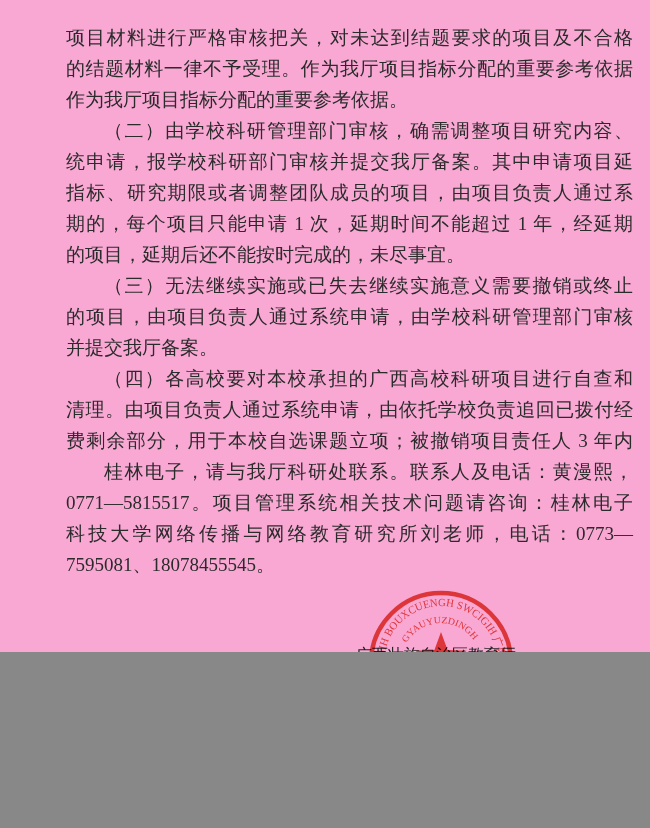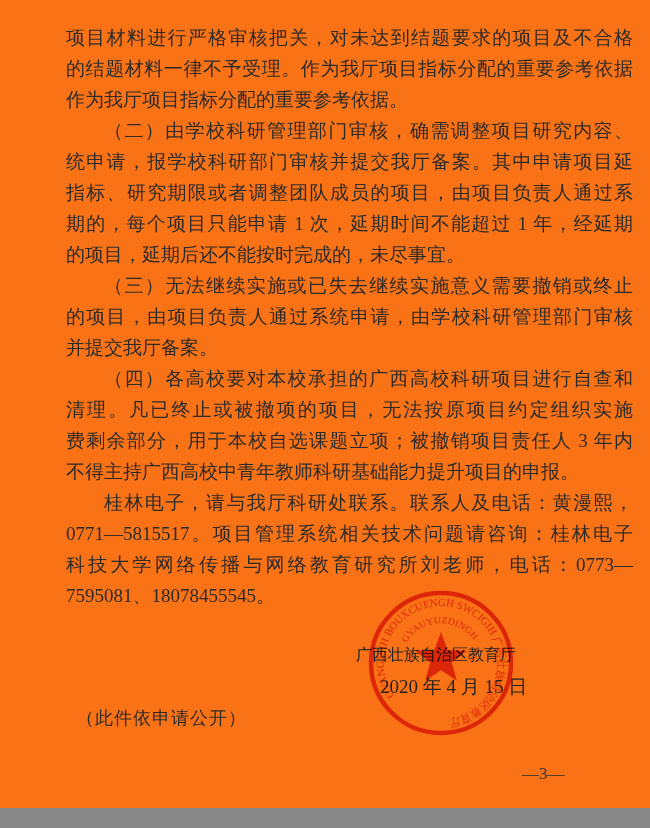--- a/index.html
+++ b/index.html
@@ -3,22 +3,22 @@
 <meta charset="utf-8">
 <style>
   html, body { margin: 0; padding: 0; }
   body {
     font-family: "Liberation Serif", "DejaVu Serif", serif;
     background: #888;
   }
   .page {
     position: relative;
     width: 650px;
-    height: 808px;
-    background: #f97316;
+    height: 652px;
+    background: #f9a8d4;
     overflow: hidden;
     color: #2b2b2b;
   }
   .bodytext {
     position: absolute;
     left: 66px;
     top: 22px;
     width: 567px;
     font-size: 19px;
     color: #2b2b2b;
@@ -96,23 +96,22 @@
       <div class="line last">作为我厅项目指标分配的重要参考依据。</div>
       <div class="line indent">（二）由学校科研管理部门审核，确需调整项目研究内容、</div>
       <div class="line">统申请，报学校科研部门审核并提交我厅备案。其中申请项目延</div>
       <div class="line">指标、研究期限或者调整团队成员的项目，由项目负责人通过系</div>
       <div class="line">期的，每个项目只能申请 1 次，延期时间不能超过 1 年，经延期</div>
       <div class="line last">的项目，延期后还不能按时完成的，未尽事宜。</div>
       <div class="line indent">（三）无法继续实施或已失去继续实施意义需要撤销或终止</div>
       <div class="line">的项目，由项目负责人通过系统申请，由学校科研管理部门审核</div>
       <div class="line last">并提交我厅备案。</div>
       <div class="line indent">（四）各高校要对本校承担的广西高校科研项目进行自查和</div>
-      <div class="line">清理。凡已终止或被撤项的项目，无法按原项目约定组织实施</div>
+      <div class="line">清理。由项目负责人通过系统申请，由依托学校负责追回已拨付经</div>
       <div class="line">费剩余部分，用于本校自选课题立项；被撤销项目责任人 3 年内</div>
-      <div class="line last">不得主持广西高校中青年教师科研基础能力提升项目的申报。</div>
       <div class="line indent">桂林电子，请与我厅科研处联系。联系人及电话：黄漫熙，</div>
       <div class="line">0771—5815517。项目管理系统相关技术问题请咨询：桂林电子</div>
       <div class="line">科技大学网络传播与网络教育研究所刘老师，电话：0773—</div>
       <div class="line last">7595081、18078455545。</div>
     </div>
 
   <div class="sig">广西壮族自治区教育厅</div>
 
   <div class="date">2020 年 4 月 15 日</div>
 

